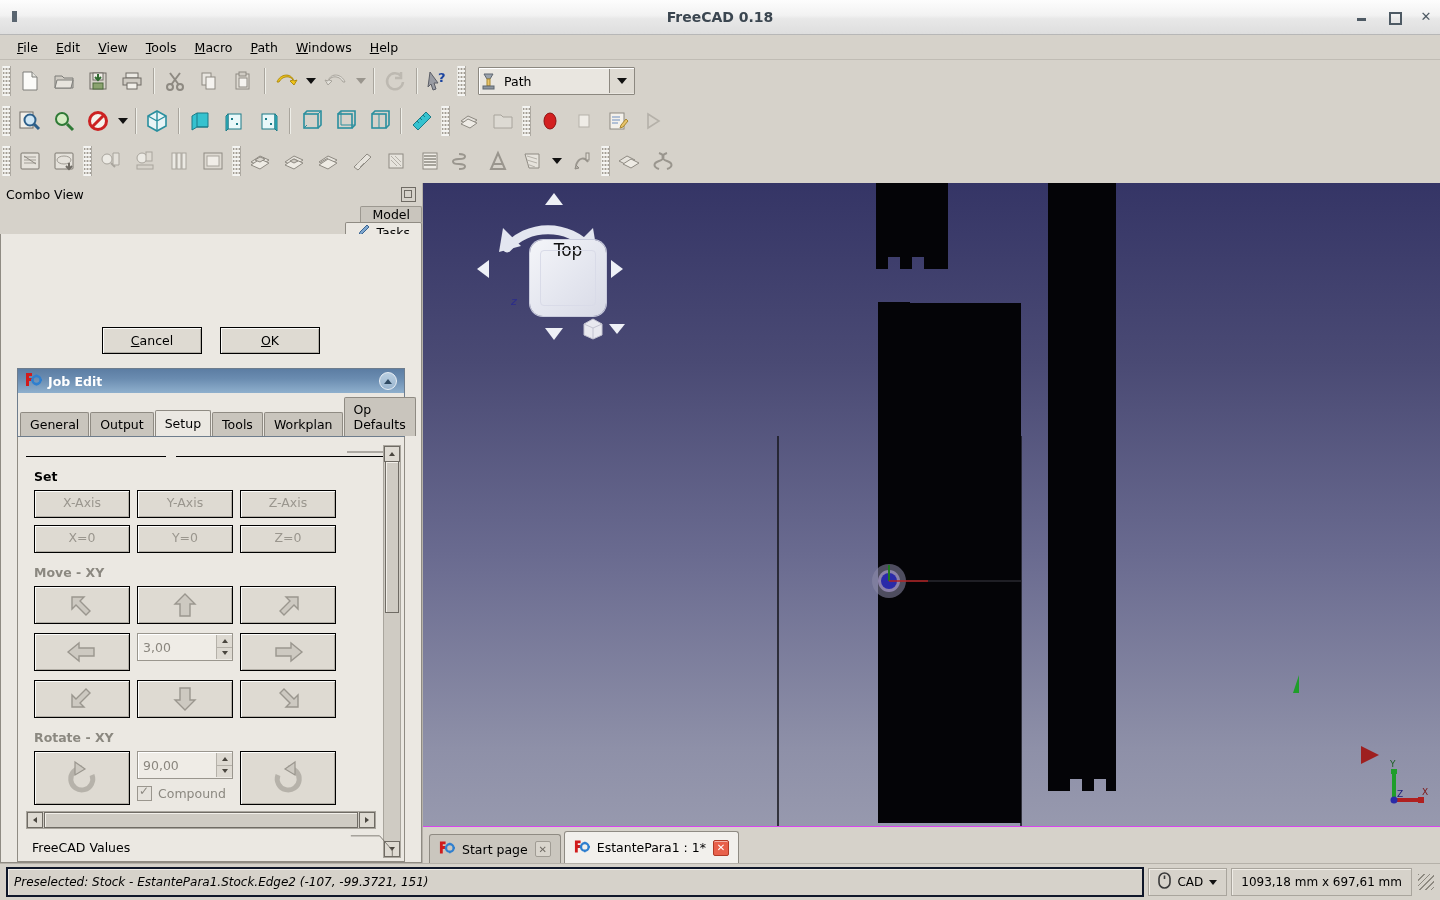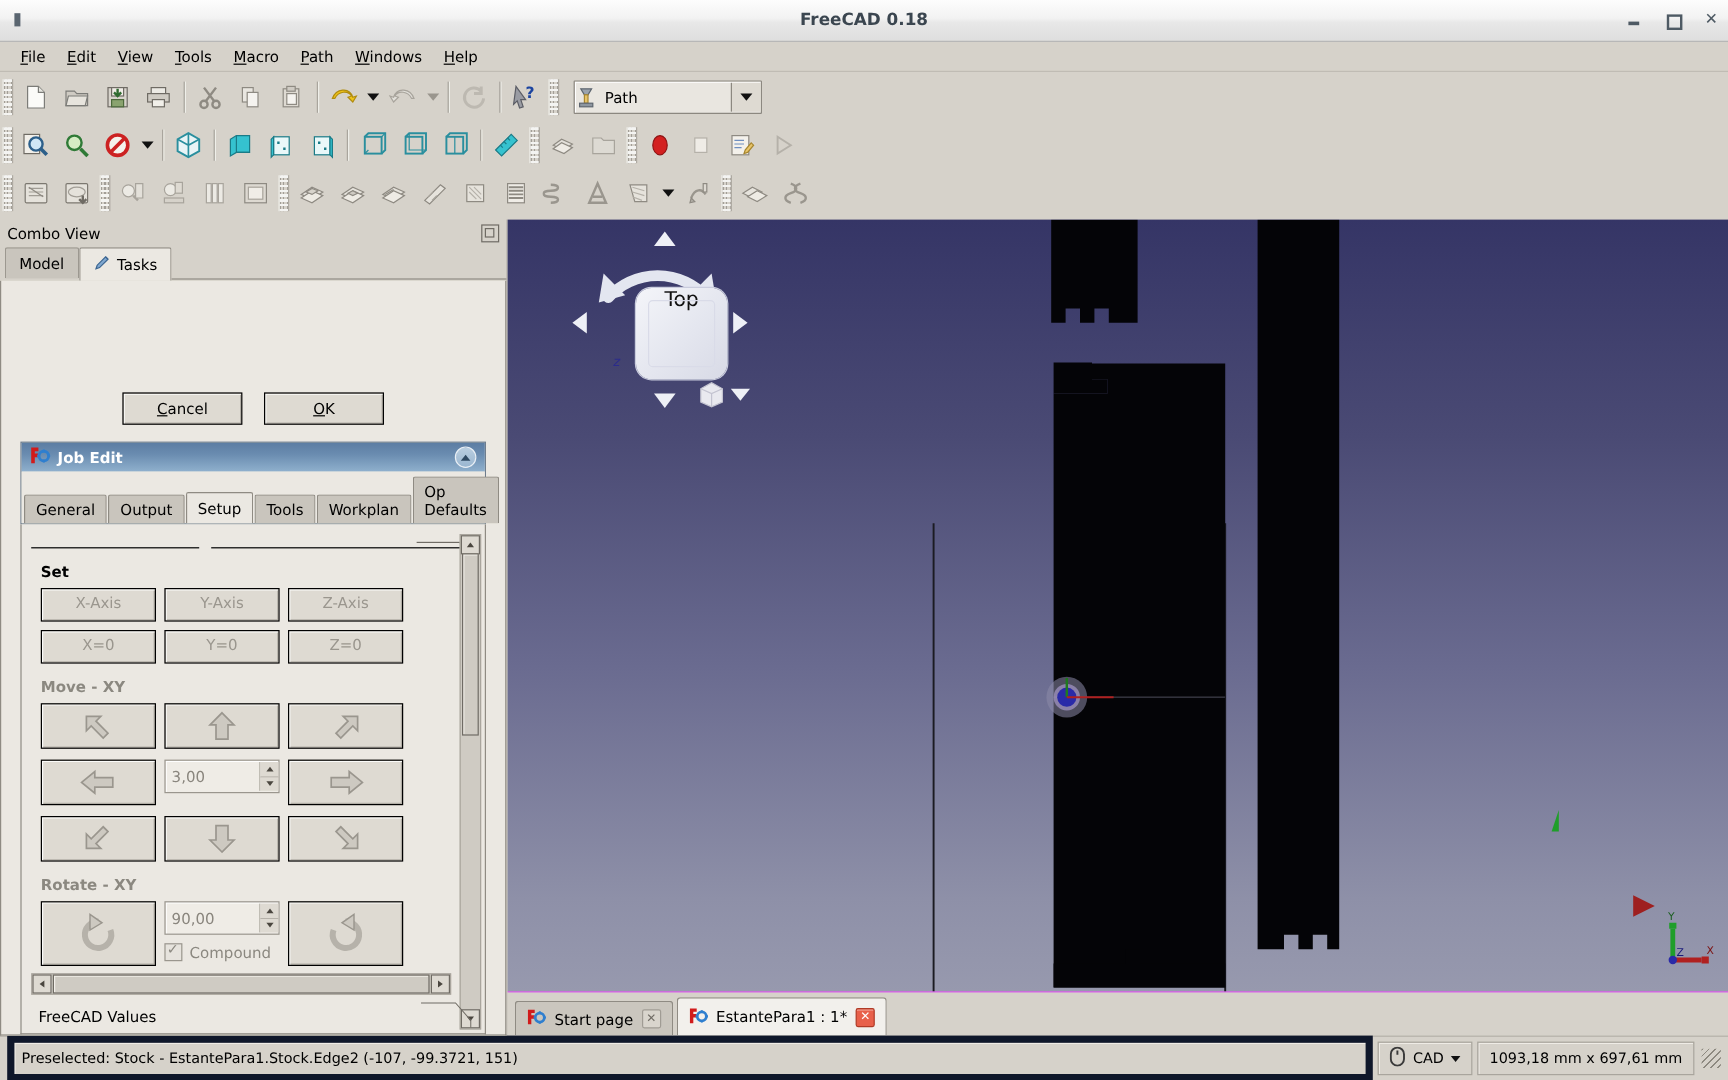--- a/index.html
+++ b/index.html
@@ -53,21 +53,21 @@
   
   .body{flex:1;display:flex;min-height:0;}
 
   
   .combo{width:422px;flex:0 0 422px;display:flex;flex-direction:column;background:#d6d2ca;
     border-right:1px solid #b5b1a9;}
   .combo-head{height:23px;display:flex;align-items:center;padding:0 6px;font-size:12.5px;}
   .combo-head .title{flex:1;}
   .float-icon{width:13px;height:13px;border:1px solid #6f6b64;position:relative;}
   .float-icon::after{content:"";position:absolute;left:2px;top:2px;width:6px;height:6px;border:1px solid #6f6b64;}
-  .combo-tabs{height:28px;display:flex;padding-left:4px;}
+  .combo-tabs{height:28px;display:flex;align-items:flex-end;padding-left:21px;flex-direction:column;}
   .ctab{height:25px;display:flex;align-items:center;gap:5px;padding:0 11px;font-size:12.5px;
      border:1px solid #9c9890;border-bottom:none;background:#c9c5bd;border-radius:2px 2px 0 0;cursor:pointer;}
   .ctab.active{background:#ebe8e2;height:27px;border-color:#8f8b83;}
   .tab-underline{flex:1;border-bottom:1px solid #8f8b83;height:26px;}
 
   .tasks-area{flex:1;margin:0;background:#ebe8e2;border:1px solid #8f8b83;border-top:none;
       display:flex;flex-direction:column;min-height:0;position:relative;justify-content:flex-end;}
   .okrow{display:flex;justify-content:center;gap:18px;padding:12px 0 10px 0;}
   .btn{font-size:12.5px;background:#dedad2;border:1px solid #000;padding:5px 0;width:98px;text-align:center;
     box-shadow:inset 1px 1px 0 #fbfbf9, inset -1px -1px 0 #b2aea6;cursor:pointer;}
@@ -158,21 +158,21 @@
   .dtab.active{background:#f2f0ec;height:31px;}
   .x-btn{width:14px;height:14px;border:1px solid #a09c94;background:#d9d5cd;color:#6f6b64;font-size:10px;
     display:flex;align-items:center;justify-content:center;border-radius:2px;cursor:pointer;}
   .x-btn.red{background:#e8604a;border-color:#b03a26;color:#fff;
      box-shadow:inset 0 1px 0 rgba(255,255,255,.5);}
 
   
   .statusbar{height:36px;flex:0 0 36px;display:flex;align-items:center;gap:4px;padding:0 6px;
      background:#d6d2ca;border-top:1px solid #b5b1a9;}
   .status-msg{flex:1;height:26px;display:flex;align-items:center;padding-left:6px;font-size:12px;
-     border:6px solid #0f172a;background:#d6d2ca;box-shadow:inset 1px 1px 0 #efece6;}
+     border:2px solid #0f172a;background:#d6d2ca;box-shadow:inset 1px 1px 0 #efece6;font-style:italic;}
   .status-cell{height:26px;display:flex;align-items:center;gap:6px;padding:0 9px;font-size:12px;
      border:1px solid #a9a59d;background:#d6d2ca;box-shadow:inset 1px 1px 0 #efece6;}
   .grip-corner{width:16px;height:16px;margin-left:2px;
     background:repeating-linear-gradient(135deg,#8d8980 0 1px,transparent 1px 4px);}
 </style>
 </head>
 <body>
 
 <div class="app">
 

